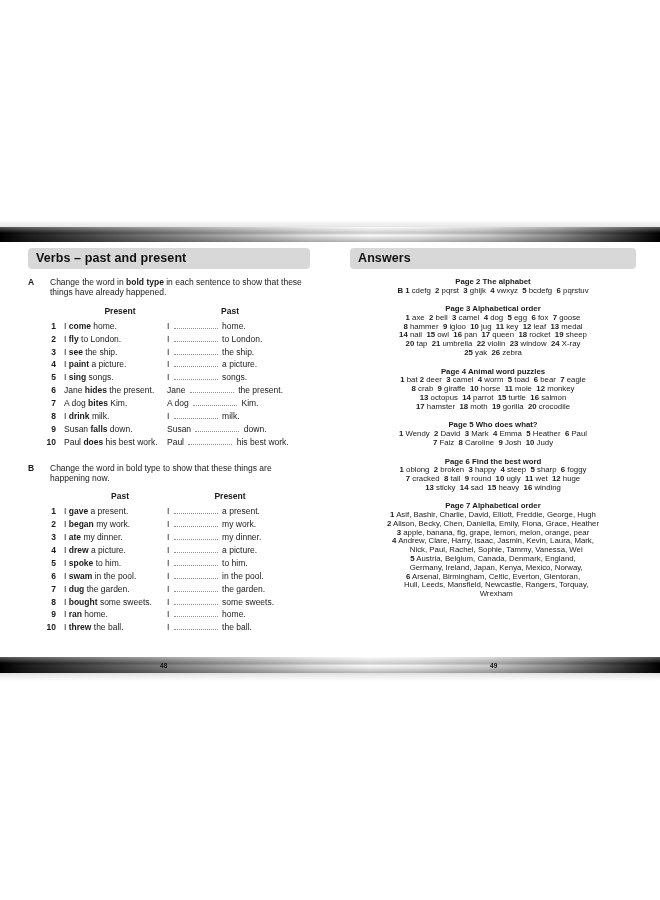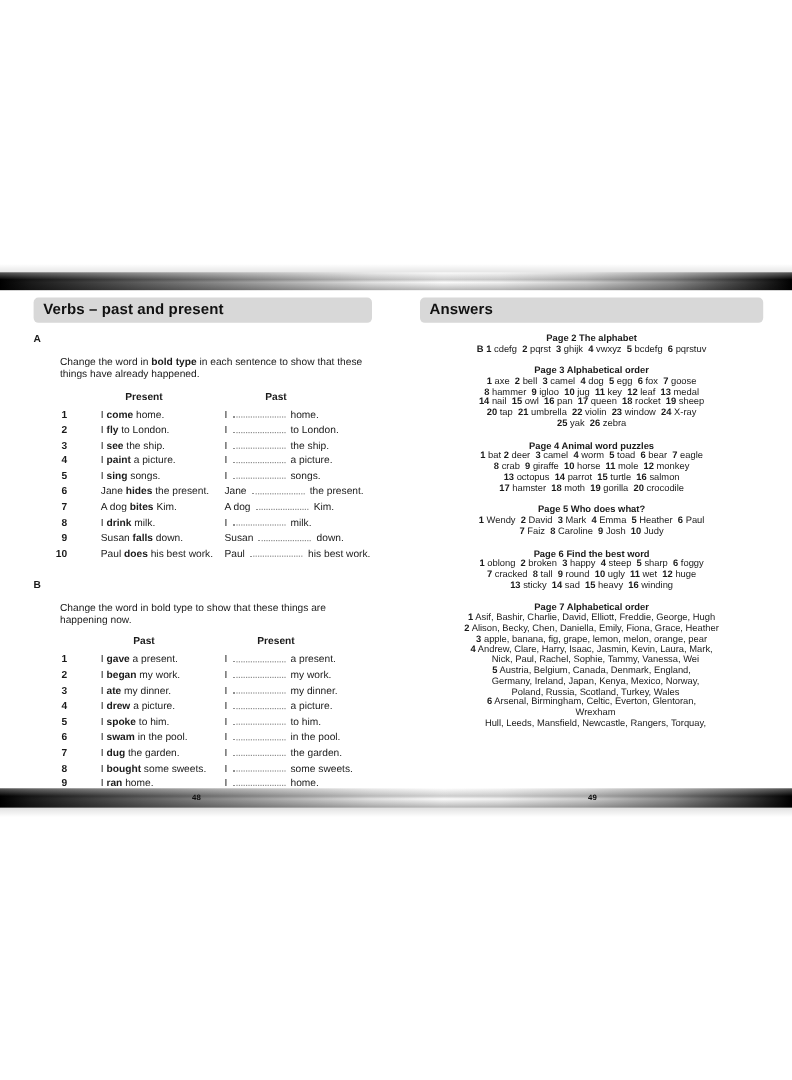--- a/index.html
+++ b/index.html
@@ -42,28 +42,28 @@
     height:21px;line-height:21px;background:var(--title-bar-bg,#d8d8d8);
     border-radius:4px;padding:0 8px;box-sizing:border-box;
     font-weight:bold;font-size:12.5px;color:#111;letter-spacing:.1px;
   }
 
   
   .exercise{margin-top:8px;}
   .exercise.b{margin-top:13px;}
   .instr{display:flex;font-size:8.5px;line-height:1.22;}
   .instr .letter{flex:0 0 22px;font-weight:bold;}
-  .instr .itext{flex:1;max-width:258px;margin-top:19px;}
+  .instr .itext{flex:1;max-width:258px;}
   .col-heads{position:relative;height:10px;margin-top:8px;font-weight:bold;font-size:8.5px;}
   .col-heads .h-src{position:absolute;left:44px;width:96px;text-align:center;}
   .col-heads .h-ans{position:absolute;left:150px;width:104px;text-align:center;}
   .ex-rows{margin-top:5px;}
   .ex-row{display:flex;align-items:baseline;height:12.9px;font-size:8.5px;}
   .ex-row .num{flex:0 0 28px;text-align:right;font-weight:bold;}
-  .ex-row .sent{flex:0 0 103px;margin-left:28px;white-space:nowrap;}
+  .ex-row .sent{flex:0 0 103px;margin-left:8px;white-space:nowrap;}
   .ex-row .ans{flex:1;white-space:nowrap;}
   .blank{
     display:inline-block;width:44px;height:7px;margin:0 2px;
     border-bottom:1px dotted var(--blank-line,#8f8f8f);vertical-align:baseline;
   }
 
   
   .answers{margin-top:8px;text-align:center;}
   .ans-section{margin-bottom:9px;}
   .ans-heading{font-weight:bold;font-size:7.8px;line-height:9.5px;}
@@ -247,24 +247,23 @@
           </div>
           <div class="ans-section">
             <div class="ans-heading">Page 7 Alphabetical order</div>
             <div class="ans-line"><b>1</b> Asif, Bashir, Charlie, David, Elliott, Freddie, George, Hugh</div>
             <div class="ans-line"><b>2</b> Alison, Becky, Chen, Daniella, Emily, Fiona, Grace, Heather</div>
             <div class="ans-line"><b>3</b> apple, banana, fig, grape, lemon, melon, orange, pear</div>
             <div class="ans-line"><b>4</b> Andrew, Clare, Harry, Isaac, Jasmin, Kevin, Laura, Mark,</div>
             <div class="ans-line">   Nick, Paul, Rachel, Sophie, Tammy, Vanessa, Wei</div>
             <div class="ans-line"><b>5</b> Austria, Belgium, Canada, Denmark, England,</div>
             <div class="ans-line">   Germany, Ireland, Japan, Kenya, Mexico, Norway,</div>
-            <div class="ans-line">   Poland, Russia, Scotland, Turkey, Wales</div>
             <div class="ans-line"><b>6</b> Arsenal, Birmingham, Celtic, Everton, Glentoran,</div>
+            <div class="ans-line">   Hull, Leeds, Mansfield, Newcastle, Rangers, Torquay,</div>
             <div class="ans-line">   Wrexham</div>
-            <div class="ans-line">   Hull, Leeds, Mansfield, Newcastle, Rangers, Torquay,</div>
           </div>
         </div>
     </div>
 
   </div>
 
   <div class="edge bottom">
     <span class="pagenum pn-left">48</span>
     <span class="pagenum pn-right">49</span>
   </div>

